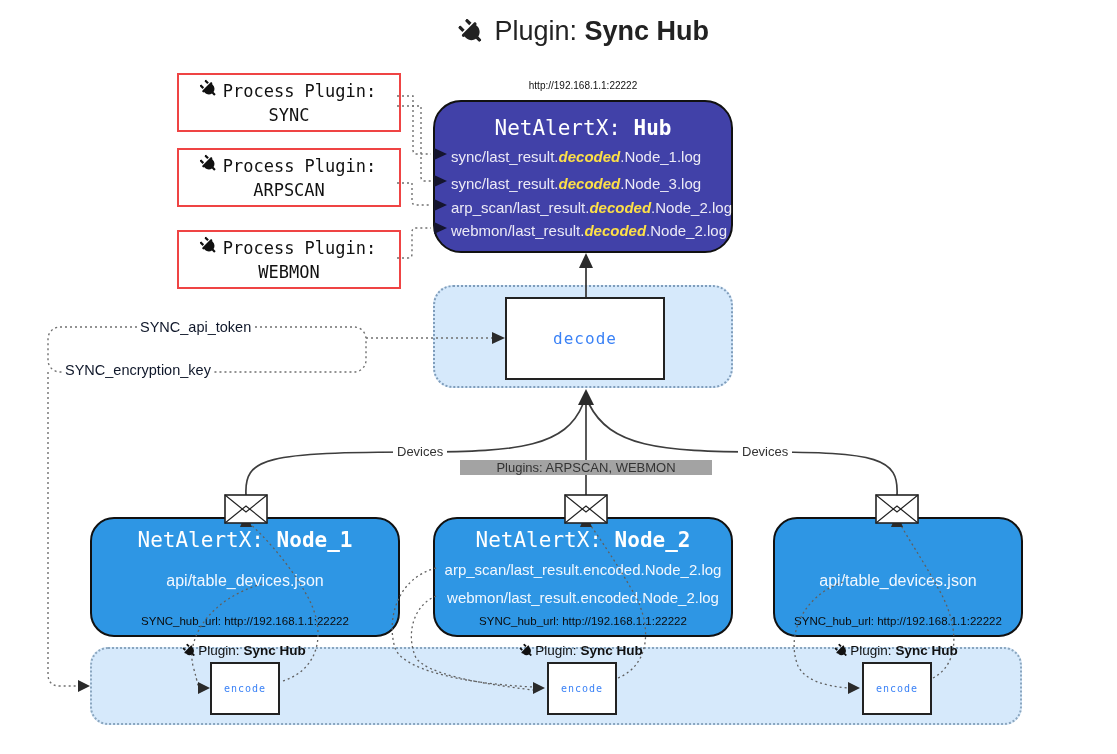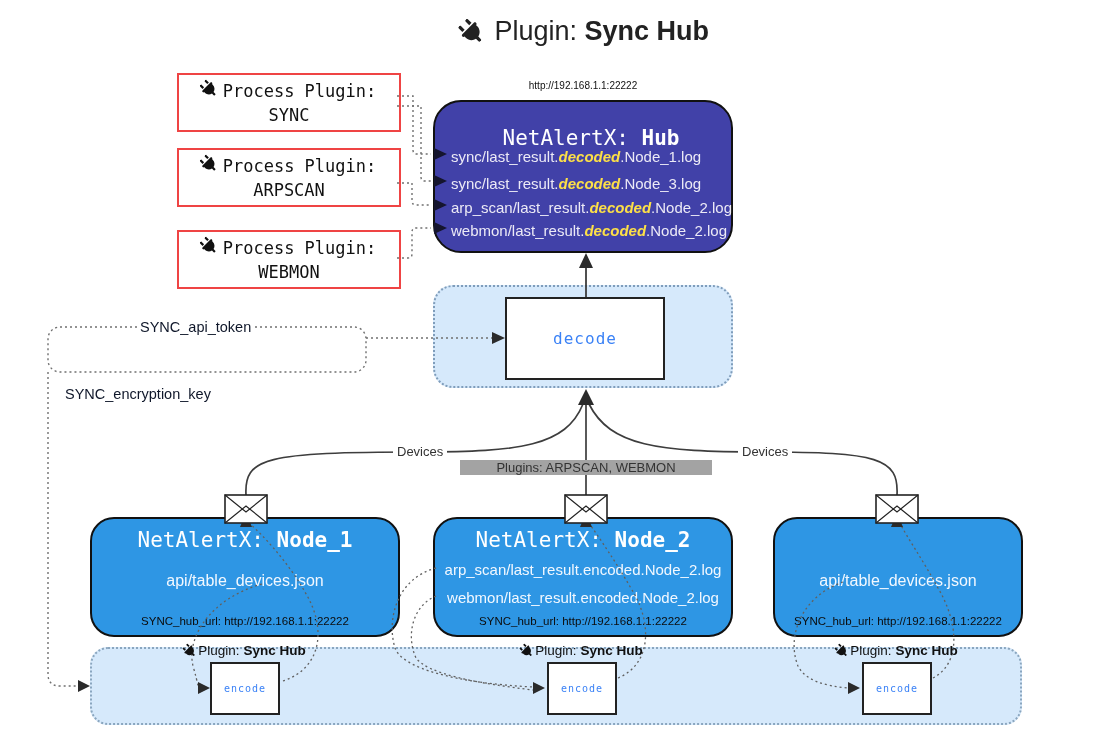--- a/index.html
+++ b/index.html
@@ -16,22 +16,22 @@
   
   .pbox{left:177px;width:220px;height:55px;background:#fff;border:2px solid #ef4444;
         display:flex;flex-direction:column;align-items:center;justify-content:center;
         font-size:17px;line-height:24px;color:#111;}
   .pbox .row1{display:flex;align-items:center;gap:3px;}
 
   
   .huburl{left:433px;top:80px;width:300px;text-align:center;font-size:10px;color:#111;}
   .hub{left:433px;top:100px;width:300px;height:153px;background:#4141a8;border:2px solid #111;
        border-radius:28px;box-sizing:border-box;}
-  .hub .htitle{position:absolute;top:24px;left:0;width:100%;text-align:center;
-       color:#fff;font-size:21px;margin-left:8px;}
+  .hub .htitle{position:absolute;top:14px;left:0;width:100%;text-align:center;
+       color:#fff;font-size:21px;}
   .hub .htitle .b{font-weight:bold;}
   .hlog{position:absolute;left:16px;width:284px;height:25px;line-height:25px;
         color:#eceaf6;font-size:15px;white-space:nowrap;}
   .hlog .b{font-weight:bold;color:#fde047;font-style:italic;}
 
   
   .panel{left:433px;top:285px;width:300px;height:103px;background:#d6e9fb;
          border:2px dotted #7f9dbb;border-radius:20px;box-sizing:border-box;}
   .wbox{background:#fff;border:2px solid #222;box-sizing:border-box;
         display:flex;align-items:center;justify-content:center;color:#3b82f6;}
@@ -119,21 +119,21 @@
     <div class="hlog" style="top:42px;"><span>sync/last_result.</span><span class="b">decoded</span><span>.Node_1.log</span></div>
     <div class="hlog" style="top:69px;"><span>sync/last_result.</span><span class="b">decoded</span><span>.Node_3.log</span></div>
     <div class="hlog" style="top:93px;"><span>arp_scan/last_result.</span><span class="b">decoded</span><span>.Node_2.log</span></div>
     <div class="hlog" style="top:116px;"><span>webmon/last_result.</span><span class="b">decoded</span><span>.Node_2.log</span></div>
   </div>
 
   <div class="abs panel z1"></div>
   <div class="abs wbox decode mono z1">decode</div>
 
   <div class="abs keylabel" style="left:137px;top:319px;">SYNC_api_token</div>
-  <div class="abs keylabel" style="left:62px;top:362px;margin-top:24px;">SYNC_encryption_key</div>
+  <div class="abs keylabel" style="left:62px;top:362px;">SYNC_encryption_key</div>
 
   <div class="abs devlabel" style="left:393px;">Devices</div>
   <div class="abs devlabel" style="left:738px;">Devices</div>
   <div class="abs centerlabel">Plugins: ARPSCAN, WEBMON</div>
 
   <div class="abs node z1" style="left:90px;width:310px;">
     <div class="ntitle mono"><span>NetAlertX: </span><span class="b">Node_1</span></div>
     <div class="nfile" style="top:53px;">api/table_devices.json</div>
     <div class="nurl">SYNC_hub_url: http://192.168.1.1:22222</div>
   </div>

